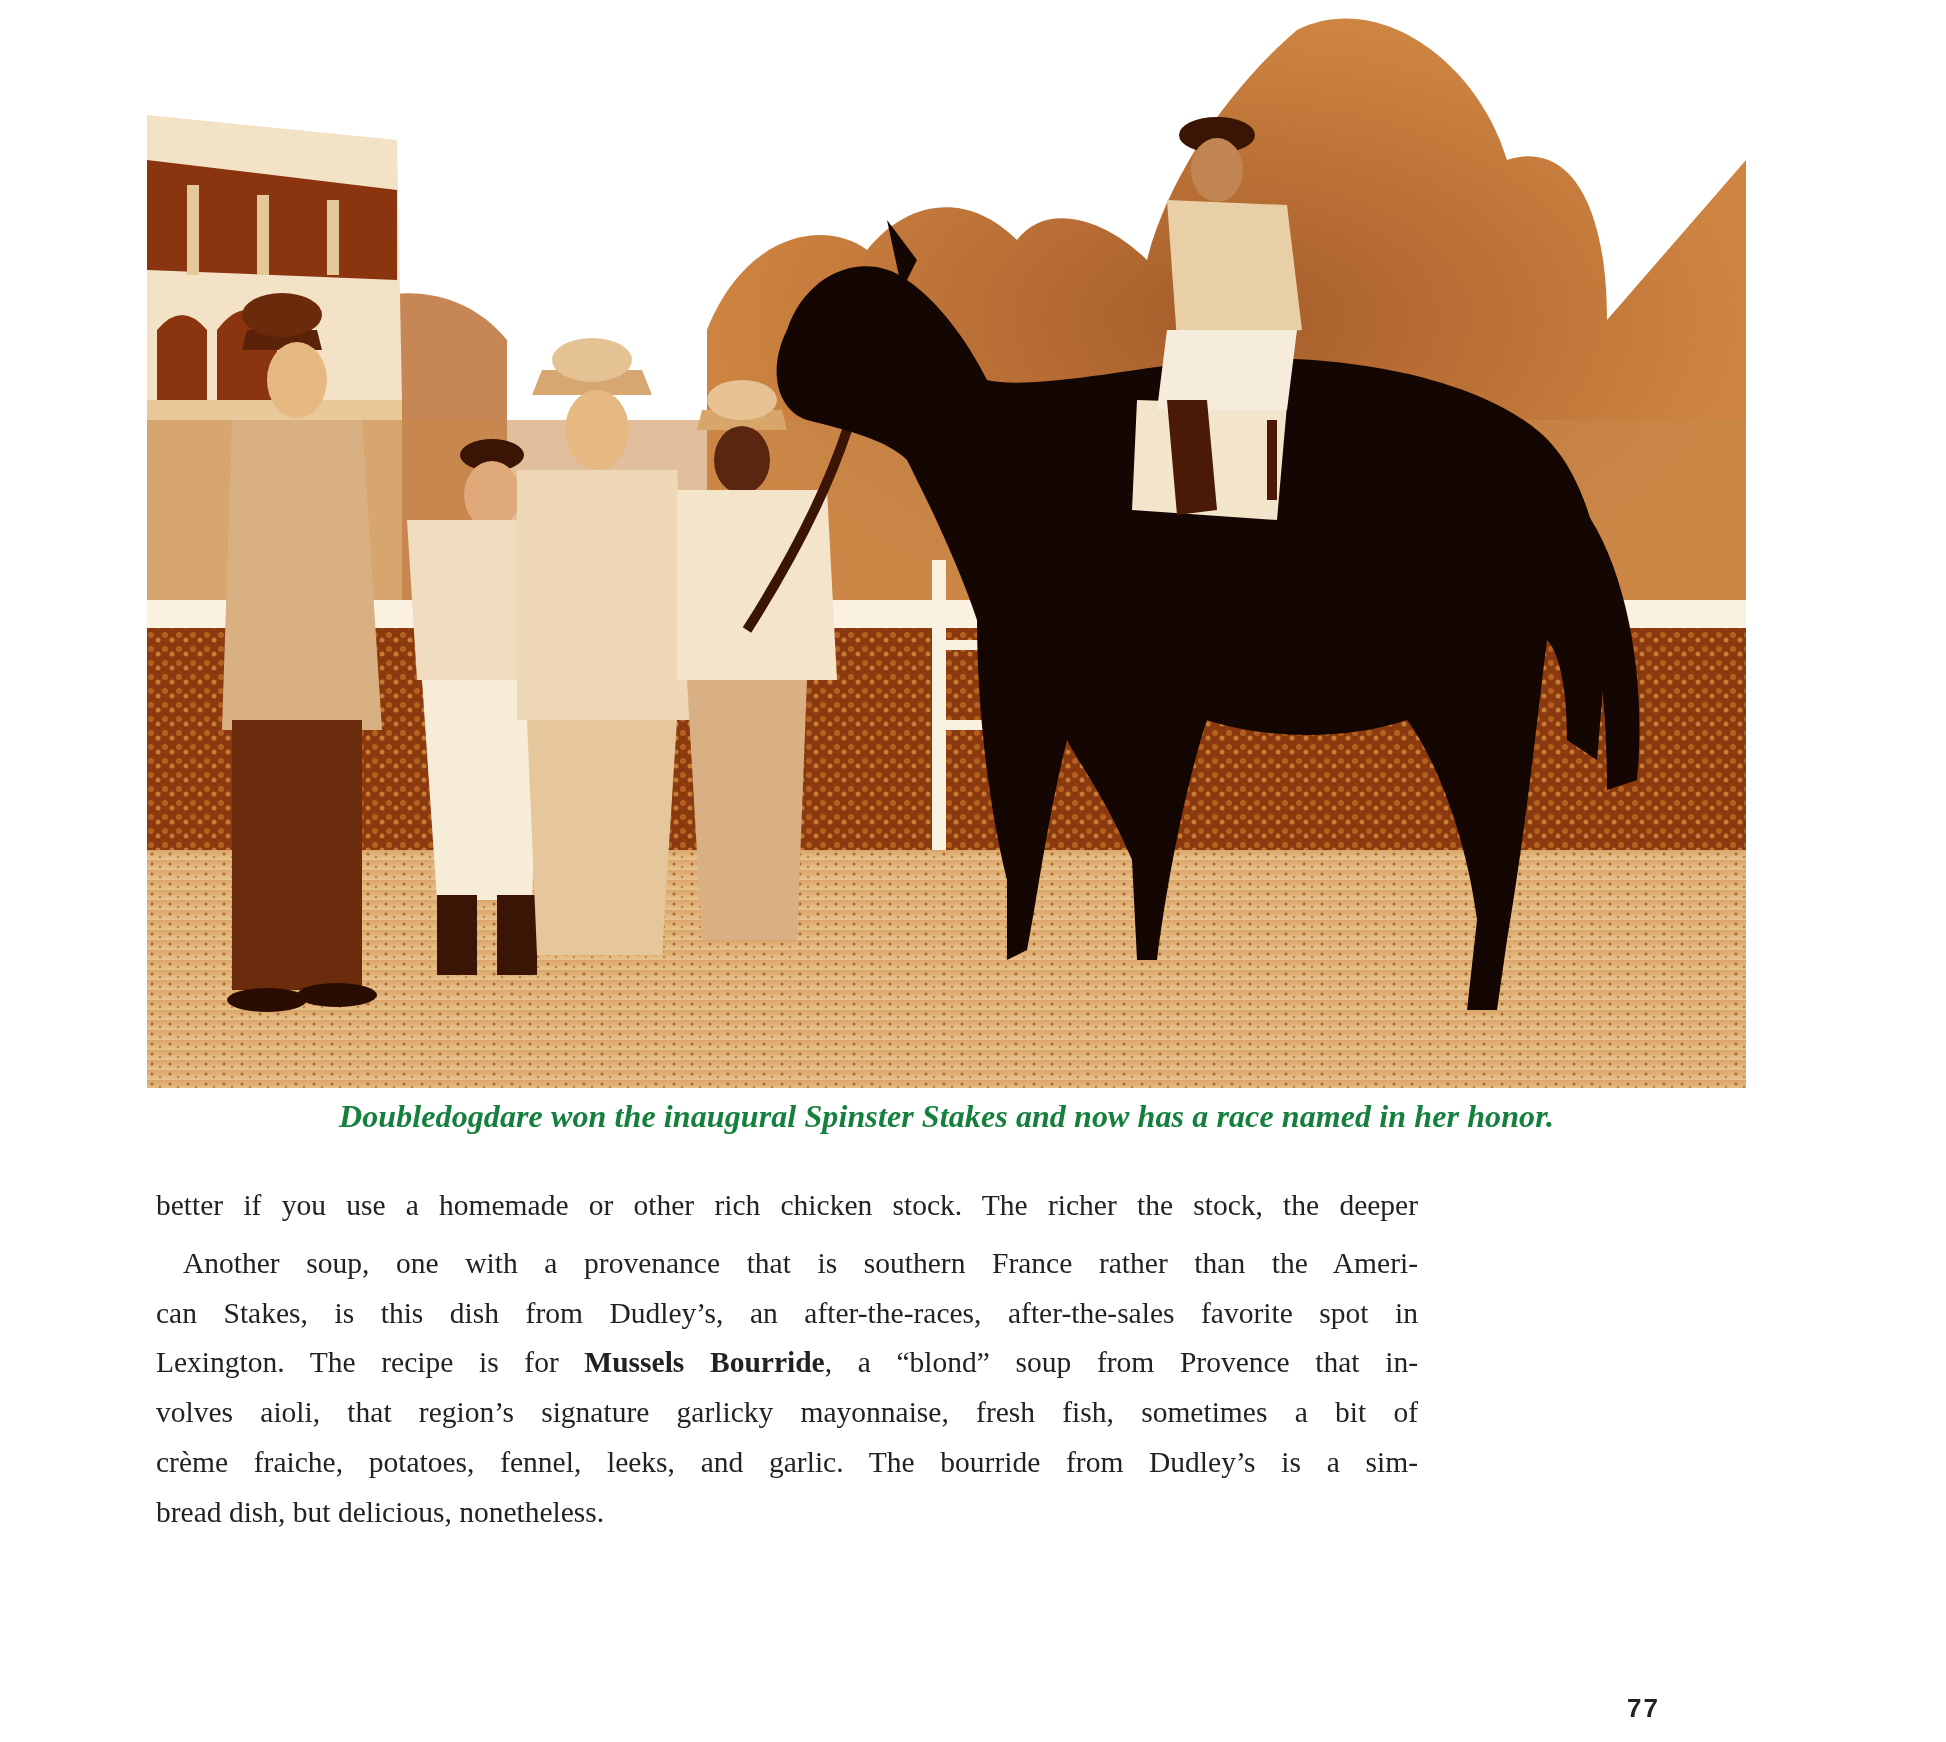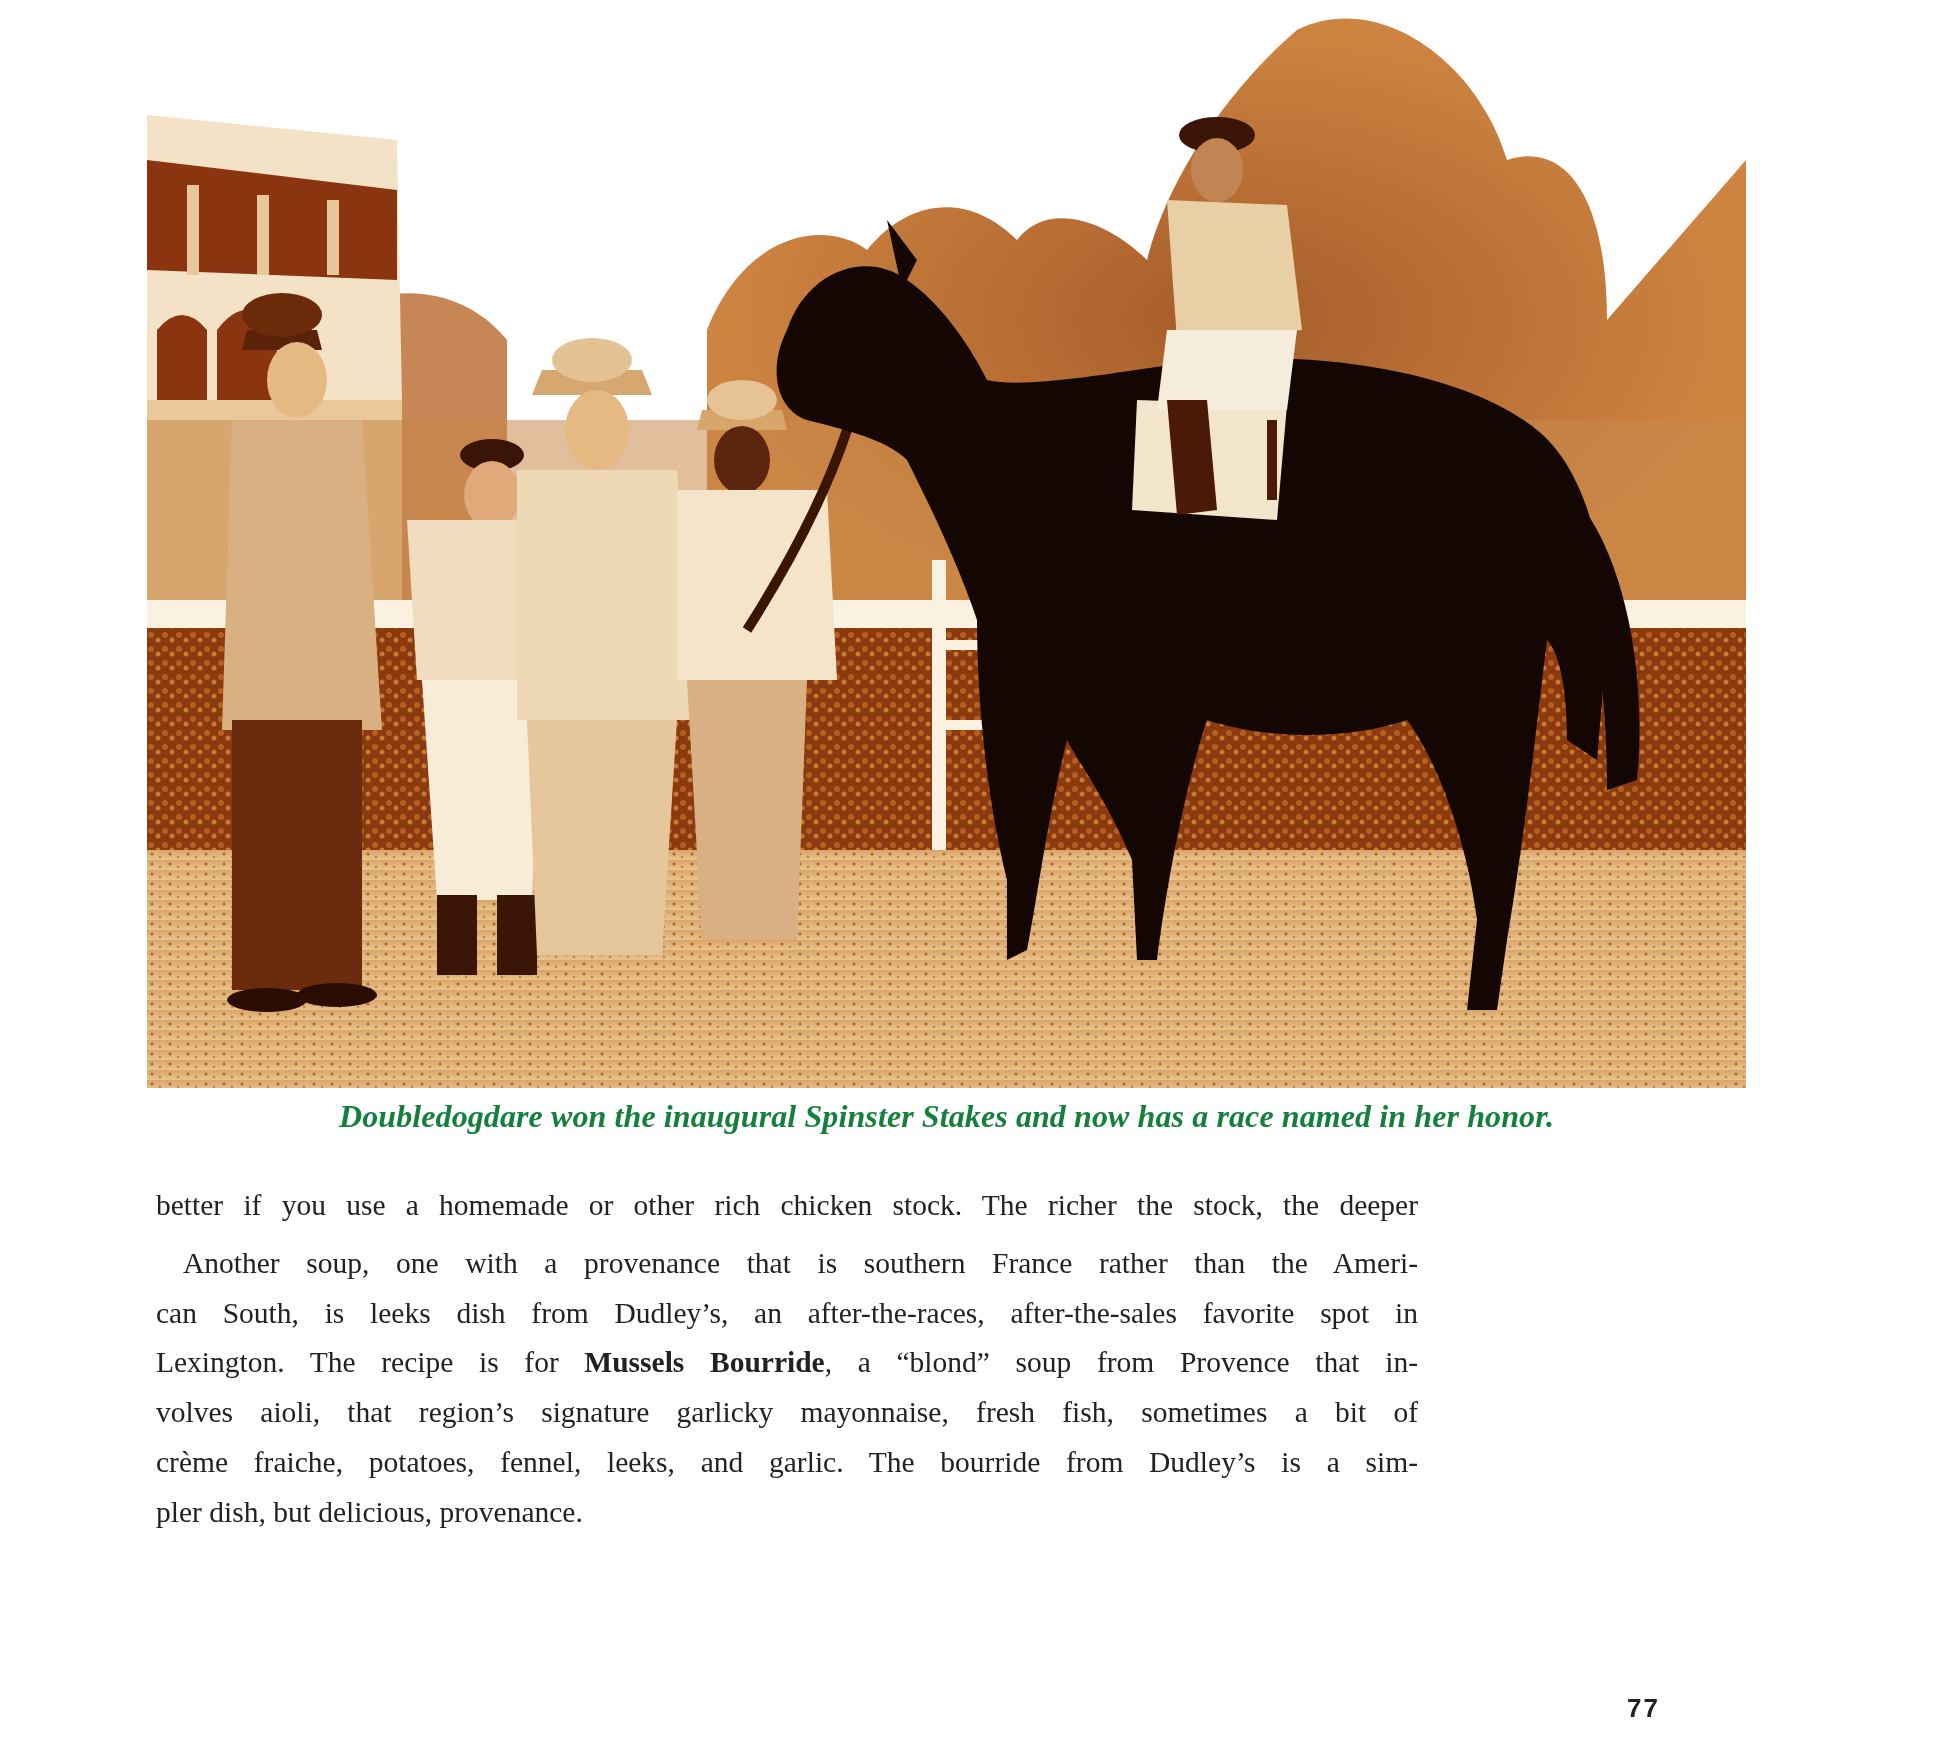--- a/index.html
+++ b/index.html
@@ -114,21 +114,21 @@
 </div>
 
 <div class="caption">Doubledogdare won the inaugural Spinster Stakes and now has a race named in her honor.</div>
 
 <div class="body-text">
   <p>
     <span class="line">better if you use a homemade or other rich chicken stock. The richer the stock, the deeper</span>
   </p>
   <p>
     <span class="line indent">Another soup, one with a provenance that is southern France rather than the Ameri-</span>
-    <span class="line">can South, is leeks dish from Dudley’s, an after-the-races, after-the-sales favorite spot in</span>
+    <span class="line">can Stakes, is this dish from Dudley’s, an after-the-races, after-the-sales favorite spot in</span>
     <span class="line"><span>Lexington. The recipe is for </span><span class="bold">Mussels Bourride</span><span>, a “blond” soup from Provence that in-</span></span>
     <span class="line">volves aioli, that region’s signature garlicky mayonnaise, fresh fish, sometimes a bit of</span>
     <span class="line">crème fraiche, potatoes, fennel, leeks, and garlic. The bourride from Dudley’s is a sim-</span>
-    <span class="line last">pler dish, but delicious, provenance.</span>
+    <span class="line last">bread dish, but delicious, nonetheless.</span>
   </p>
 </div>
 
 <div class="page-num">77</div>
 
 </body></html>

